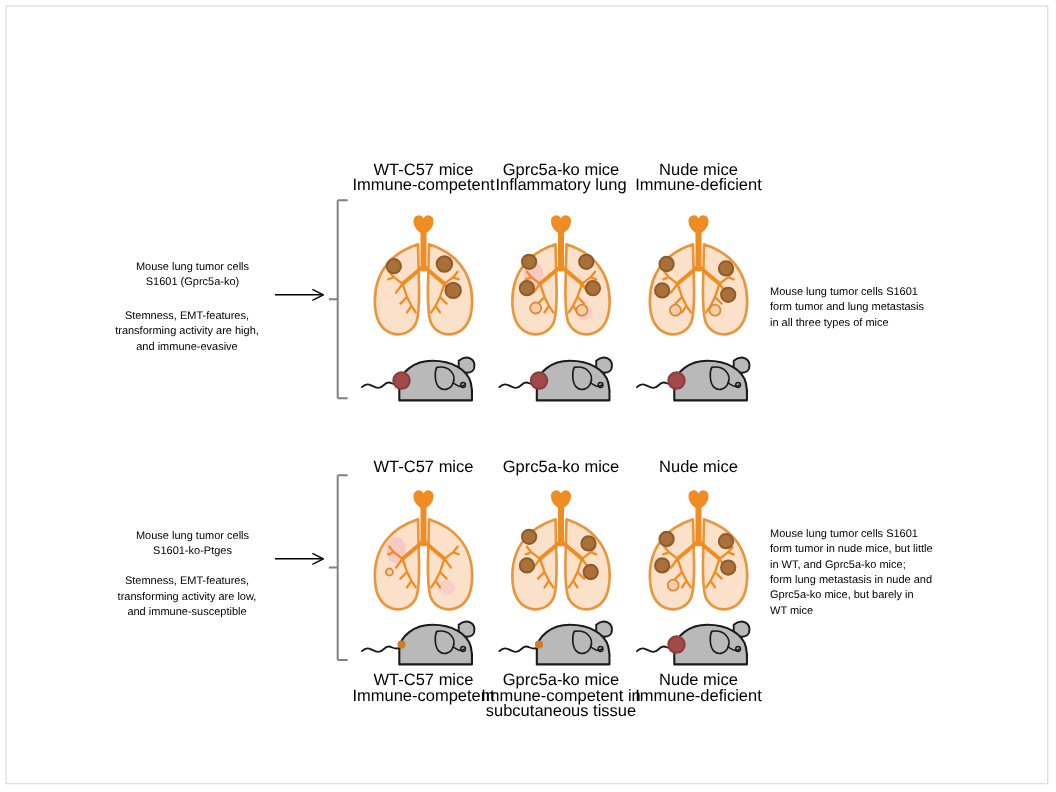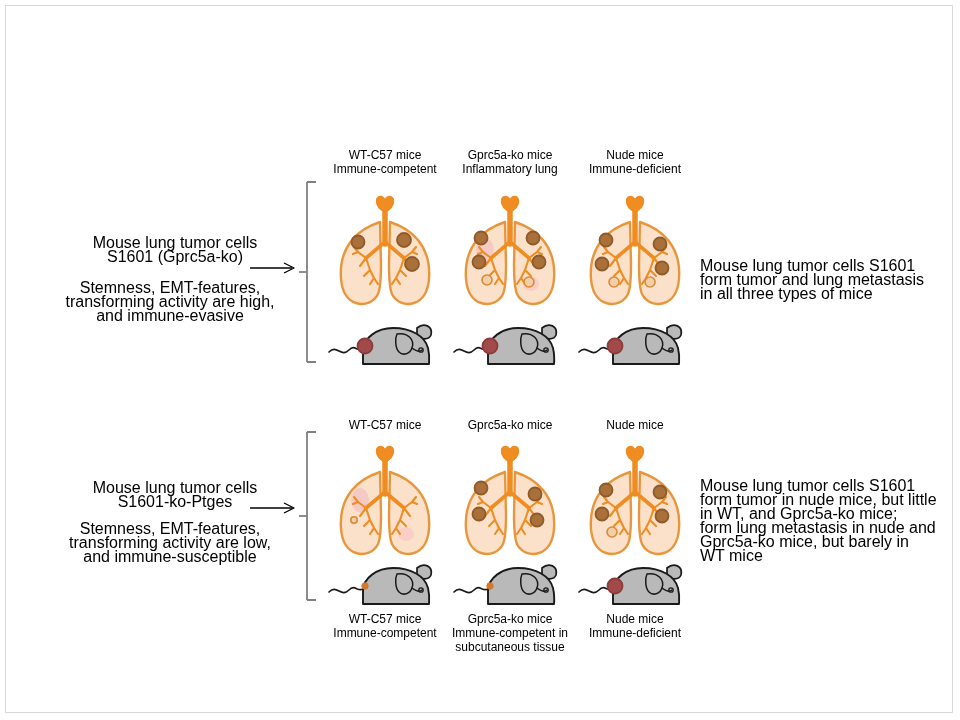--- a/index.html
+++ b/index.html
@@ -19,26 +19,26 @@
     position: absolute;
     left: 5px;
     top: 5px;
     width: 948px;
     height: 708px;
     border: 1px solid #d8d8d8;
     box-sizing: border-box;
   }
   .abs { position: absolute; }
   .txt {
-    font-size: 16px;
+    font-size: 10px;
     line-height: 14px;
     white-space: pre-line;
   }
   .colhead {
-    font-size: 12px;
+    font-size: 15px;
     line-height: 14px;
     text-align: center;
     white-space: pre-line;
   }
 </style>
 </head>
 <body>
 
 <div class="frame"></div>
 

